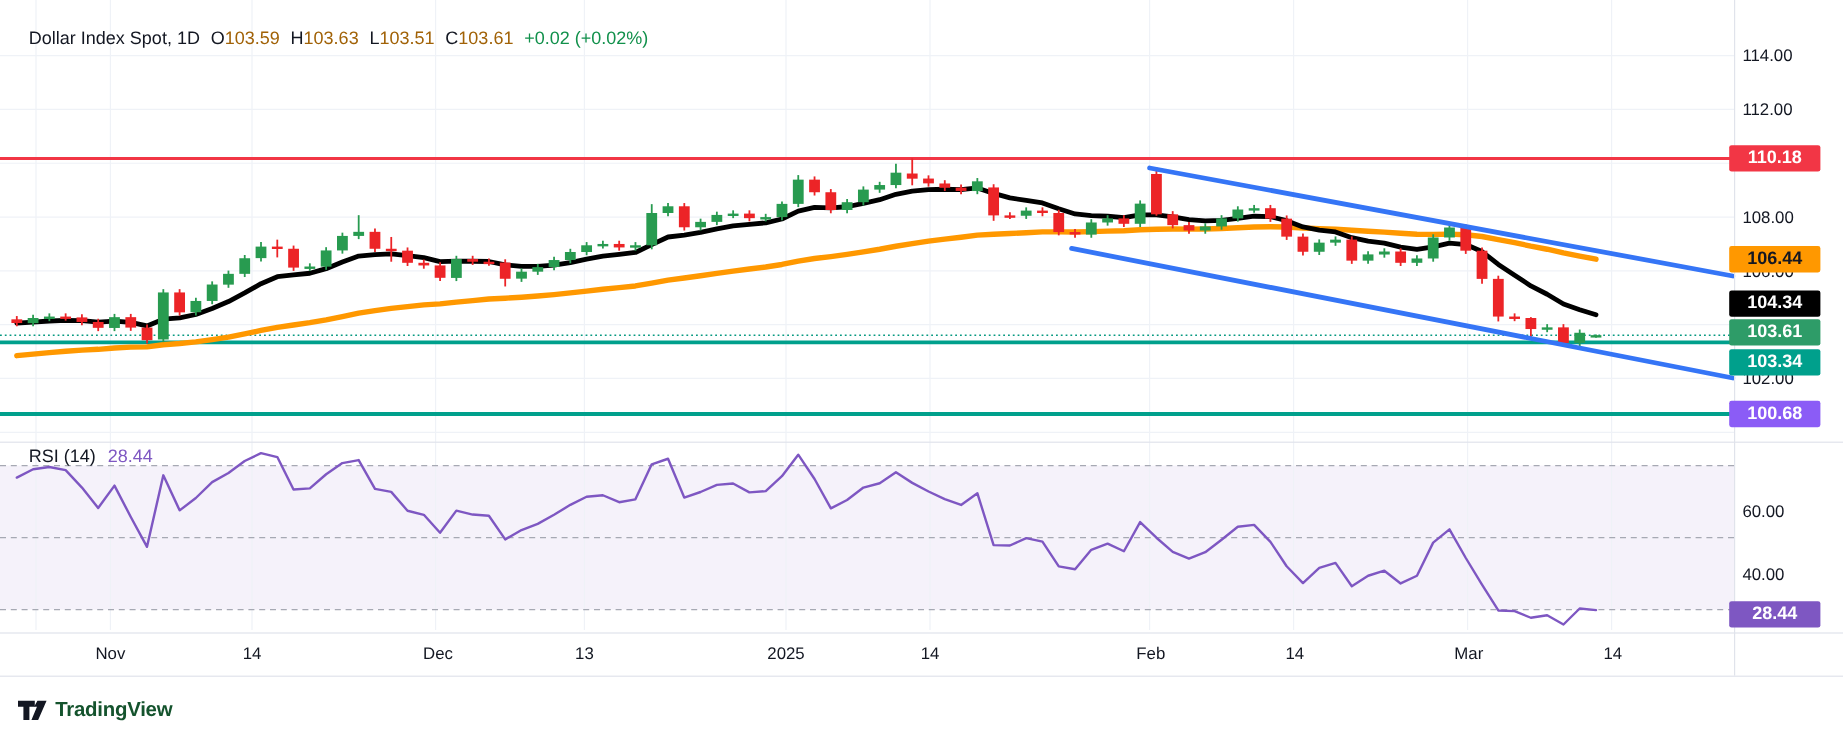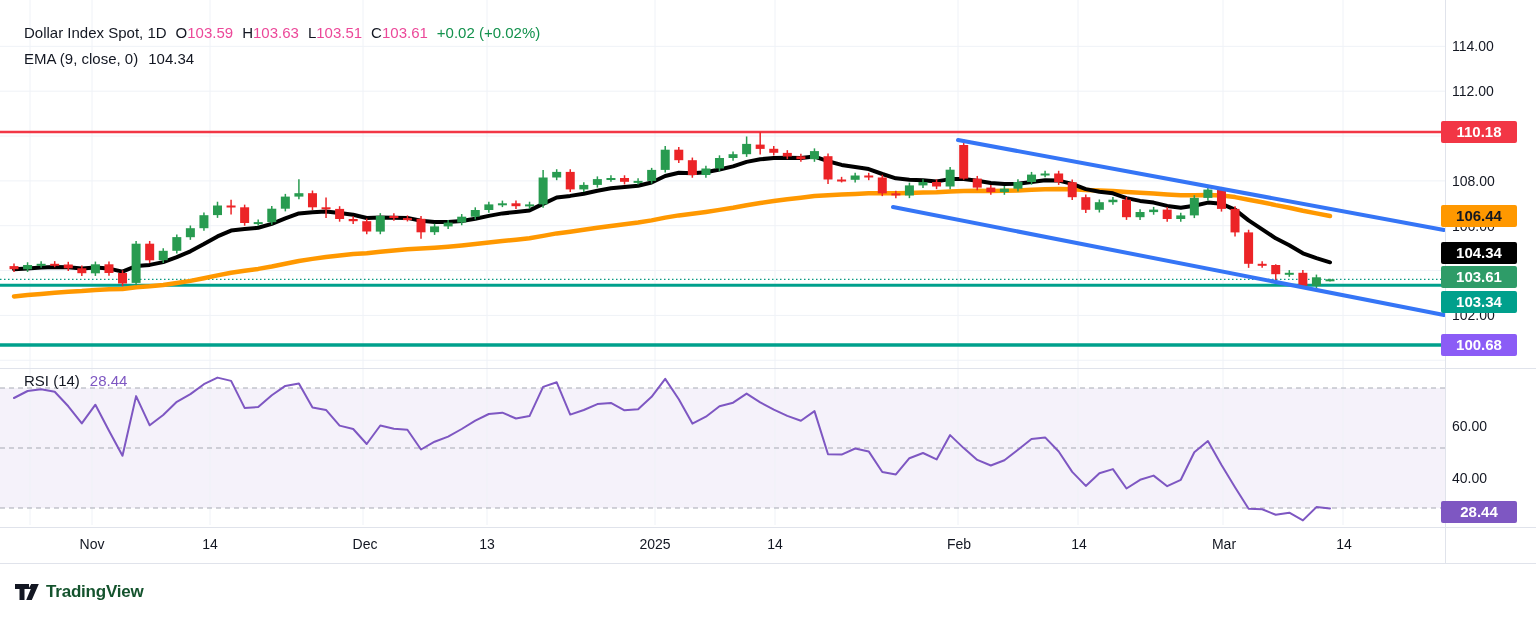--- a/index.html
+++ b/index.html
@@ -3,21 +3,21 @@
 <meta charset="utf-8">
 <style>
   html,body{margin:0;padding:0;background:#ffffff;}
   #app{position:relative;width:1536px;height:617px;background:#ffffff;overflow:hidden;
        font-family:"Liberation Sans",sans-serif;color:#131722;}
   #chart-svg{position:absolute;left:0;top:0;}
   .legend{position:absolute;left:24px;top:20px;z-index:5;font-size:15px;line-height:26px;white-space:nowrap;}
   .legend .row{height:26px;}
   .lg-title{color:#131722;}
   .lg-k{color:#131722;margin-left:9px;}
-  .lg-v{color:#ec4899;}
+  .lg-v{color:#a16207;}
   .lg-chg{color:#12914C;margin-left:9px;}
   .lg-val9{color:#131722;margin-left:10px;}
   .lg-val50{color:#FF9800;margin-left:10px;}
   .rsi-legend{position:absolute;left:24px;top:372px;z-index:5;font-size:15px;white-space:nowrap;}
   .rsi-val{color:#7E57C2;margin-left:10px;}
   .pr-label{position:absolute;left:1452px;width:76px;font-size:14px;color:#131722;
             transform:translateY(-50%);text-align:left;z-index:2;}
   .badge{position:absolute;left:1441px;min-width:60px;padding:0 8px;height:22px;line-height:22px;
          font-size:15px;font-weight:bold;text-align:center;border-radius:2px;
          transform:translateY(-50%);z-index:4;}
@@ -267,23 +267,20 @@
 
   <div class="divider" style="left:0;top:368px;width:1536px;height:1px;"></div>
   <div class="divider" style="left:0;top:527px;width:1536px;height:1px;"></div>
   <div class="divider" style="left:0;top:563px;width:1536px;height:1px;"></div>
   <div class="divider" style="left:1445px;top:0;width:1px;height:563px;"></div>
 
   <div class="legend">
     <div class="row">
       <span class="lg-title">Dollar Index Spot, 1D</span><span id="ohlc-spans"><span class="lg-k">O</span><span class="lg-v">103.59</span><span class="lg-k">H</span><span class="lg-v">103.63</span><span class="lg-k">L</span><span class="lg-v">103.51</span><span class="lg-k">C</span><span class="lg-v">103.61</span></span><span class="lg-chg">+0.02 (+0.02%)</span>
     </div>
-    <div class="row">
-      <span>EMA (9, close, 0)</span><span class="lg-val9">104.34</span>
-    </div>
   </div>
 
   <div class="rsi-legend">
     <span>RSI (14)</span><span class="rsi-val">28.44</span>
   </div>
 
   <div id="price-axis">
       <div class="pr-label" style="top: 46px;">114.00</div>
       <div class="pr-label" style="top: 91px;">112.00</div>
       <div class="pr-label" style="top: 181px;">108.00</div>

